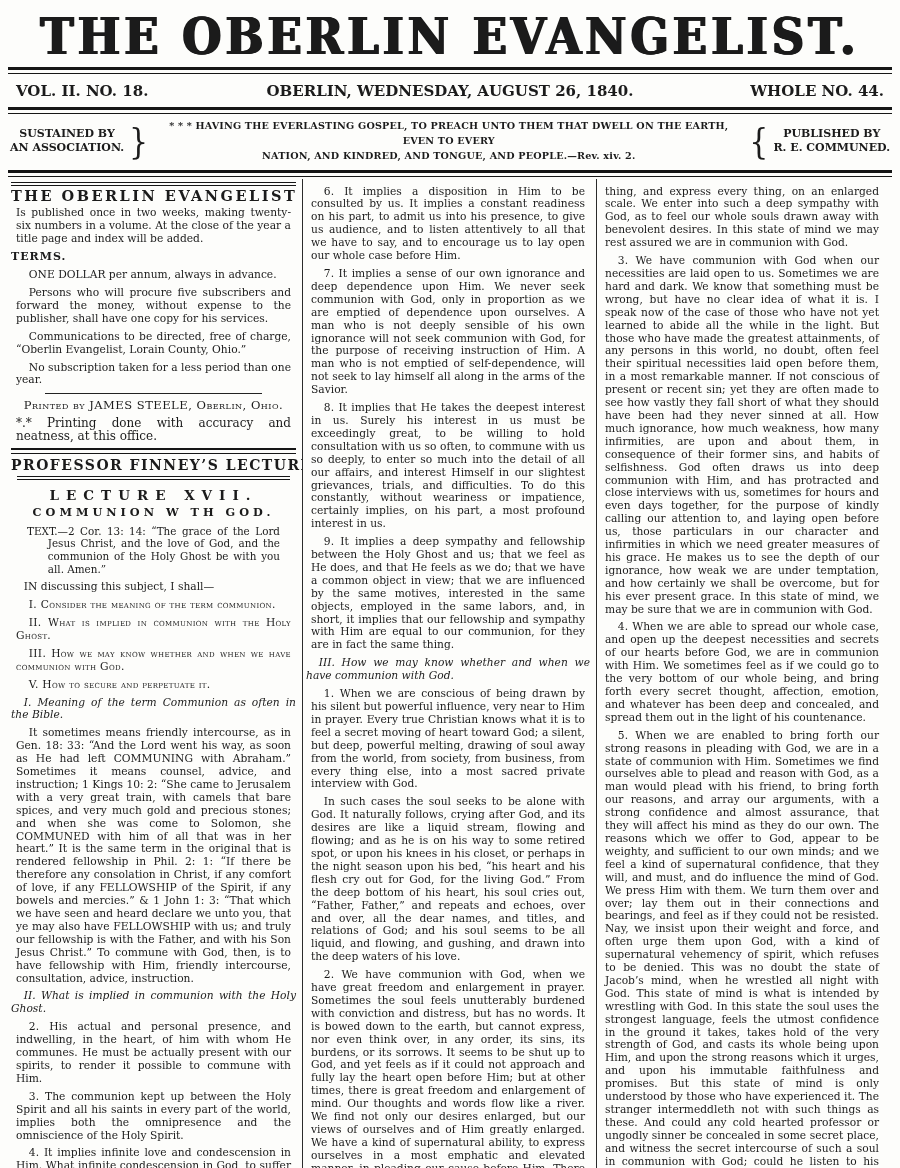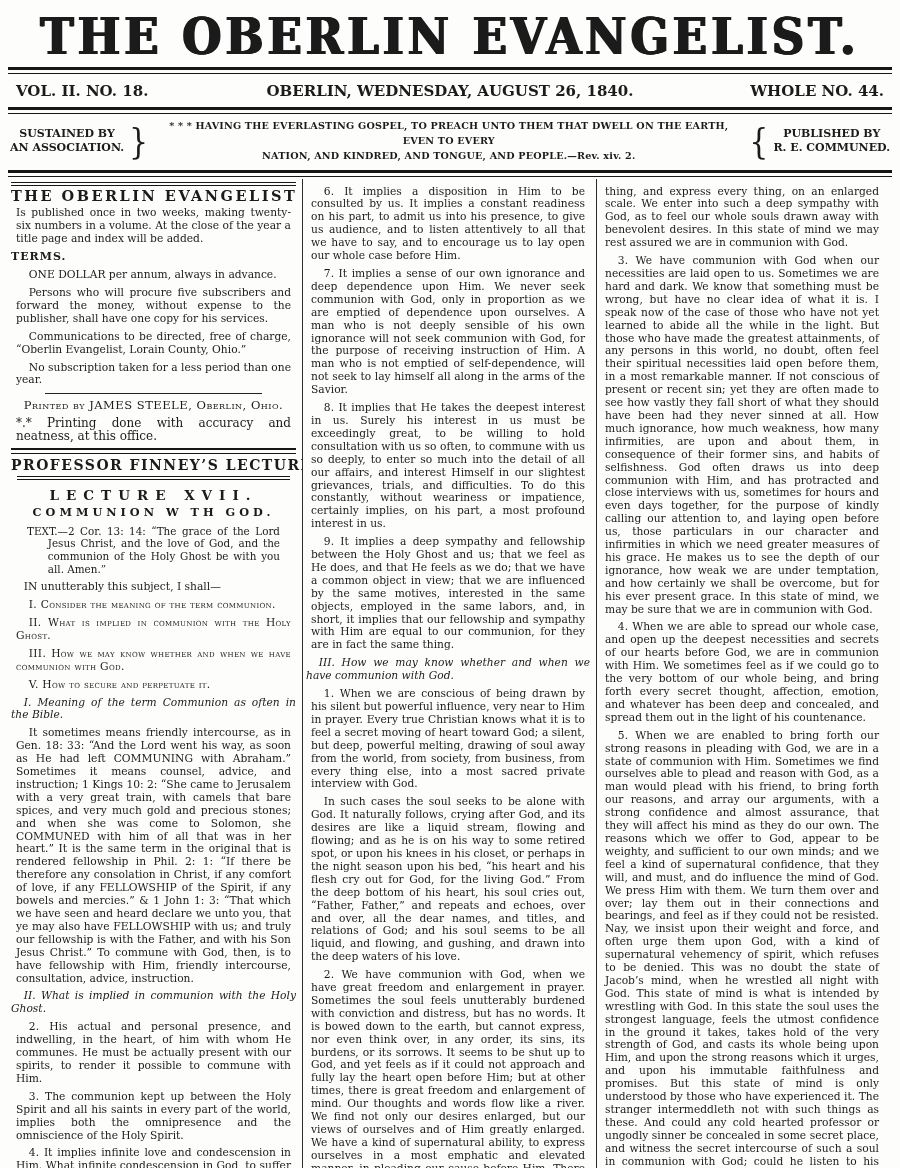--- a/index.html
+++ b/index.html
@@ -108,21 +108,21 @@
         <p class="">No subscription taken for a less period than one year.</p>
         <div class="rule-thin"></div>
         <p class="printer">Printed by JAMES STEELE, Oberlin, Ohio.</p>
         <p class="printer2">*.* Printing done with accuracy and neatness, at this office.</p>
         <div class="rule-d2"></div>
         <p class="serieshead">PROFESSOR FINNEY’S LECTURES.</p>
         <div class="rule-dt2"></div>
         <p class="lectno">LECTURE XVII.</p>
         <p class="lecttitle">COMMUNION W TH GOD.</p>
         <p class="scripture">TEXT.—2 Cor. 13: 14: “The grace of the Lord Jesus Christ, and the love of God, and the communion of the Holy Ghost be with you all.  Amen.”</p>
-        <p class="intro">IN unutterably this subject, I shall—</p>
+        <p class="intro">IN discussing this subject, I shall—</p>
         <p class="outline">I. Consider the meaning of the term communion.</p>
         <p class="outline">II. What is implied in communion with the Holy Ghost.</p>
         <p class="outline">III. How we may know whether and when we have communion with God.</p>
         <p class="outline">V. How to secure and perpetuate it.</p>
         <p class="ihead">I. Meaning of the term Communion as often in the Bible.</p>
         <p class="">It sometimes means friendly intercourse, as in Gen. 18: 33: “And the Lord went his way, as soon as He had left COMMUNING with Abraham.” Sometimes it means counsel, advice, and instruction; 1 Kings 10: 2: “She came to Jerusalem with a very great train, with camels that bare spices, and very much gold and precious stones; and when she was come to Solomon, she COMMUNED with him of all that was in her heart.”  It is the same term in the original that is rendered fellowship in Phil. 2: 1: “If there be therefore any consolation in Christ, if any comfort of love, if any FELLOWSHIP of the Spirit, if any bowels and mercies.” &amp; 1 John 1: 3: “That which we have seen and heard declare we unto you, that ye may also have FELLOWSHIP with us; and truly our fellowship is with the Father, and with his Son Jesus Christ.”  To commune with God, then, is to have fellowship with Him, friendly intercourse, consultation, advice, instruction.</p>
         <p class="ihead">II. What is implied in communion with the Holy Ghost.</p>
         <p class="">2. His actual and personal presence, and indwelling, in the heart, of him with whom He communes. He must be actually present with our spirits, to render it possible to commune with Him.</p>
         <p class="">3. The communion kept up between the Holy Spirit and all his saints in every part of the world, implies both the omnipresence and the omniscience of the Holy Spirit.</p>
         <p class="">4. It implies infinite love and condescension in Him.  What infinite condescension in God, to suffer such worms as we are, to consult and commune with Him, to hold frequent and protracted private interviews with Him, and to commune with Him of all that is in our hearts.  This, surely, is condescension infinitely great.</p>

